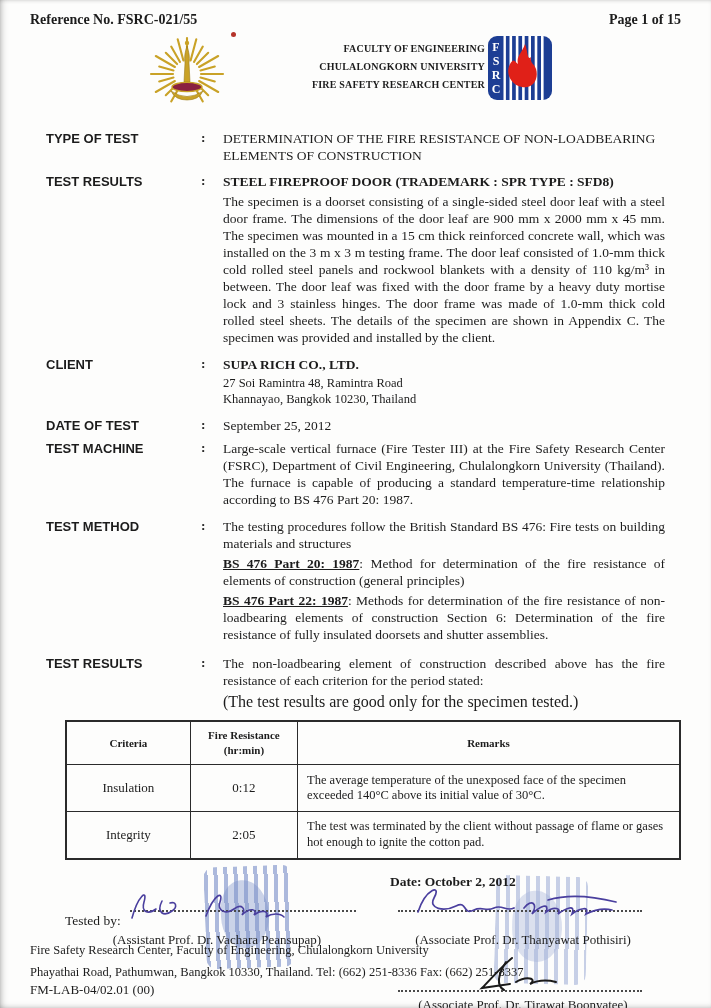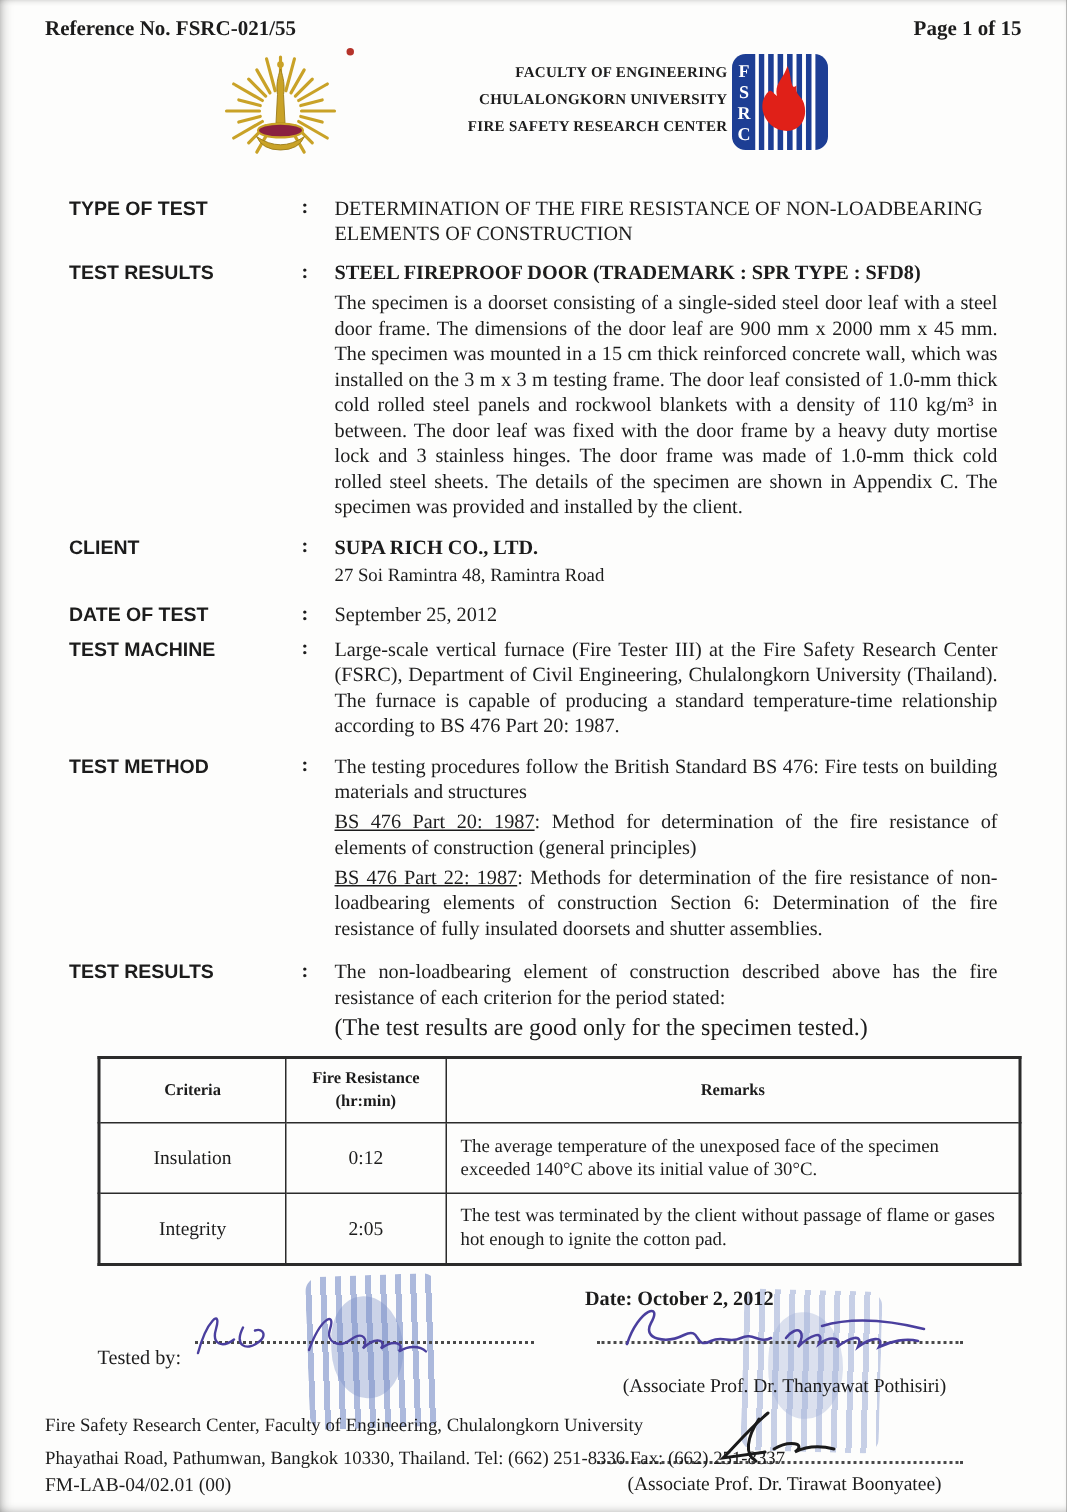--- a/index.html
+++ b/index.html
@@ -22,21 +22,21 @@
   
   .field { display:flex; padding:0 46px; }
   .flabel { width:155px; flex:none; font-family:"Liberation Sans", sans-serif; font-weight:bold; font-size:13px; padding-top:1px; }
   .fcolon { width:22px; flex:none; font-weight:bold; font-size:13.5px; }
   .fcontent { width:474px; font-size:13.5px; line-height:17px; }
   .just { text-align:justify; }
   .caps { text-transform:none; }
   .bold-serif { font-weight:bold; }
   .addr { font-size:12.5px; line-height:16px; margin-top:2px; }
   .method-block { margin-top:3px; }
-  .u { text-decoration:underline; }
+  .u { text-decoration:underline;font-weight:bold; }
   .note { font-size:16px; margin-top:4px; }
   
   .rtable { margin:10px 0 0 65px; border-collapse:collapse; width:616px; }
   .rtable td, .rtable th { border:1.5px solid #2b2b2b; }
   .rtable { border:2.5px solid #2b2b2b; }
   .rtable th { font-size:11px; line-height:15px; text-align:center; padding:6px 4px; font-family:"Liberation Serif", serif; }
   .rtable td { font-size:13px; }
   .c-crit { width:120px; text-align:center; }
   .c-fr   { width:102px; text-align:center; }
   .c-rem  { width:386px; font-size:12.5px !important; line-height:15.5px; padding:6px 9px; }
@@ -155,20 +155,21 @@
       <div class="just" style="margin-top:3px">The specimen is a doorset consisting of a single-sided steel door leaf with a steel door frame. The dimensions of the door leaf are 900 mm x 2000 mm x 45 mm. The specimen was mounted in a 15 cm thick reinforced concrete wall, which was installed on the 3 m x 3 m testing frame. The door leaf consisted of 1.0-mm thick cold rolled steel panels and rockwool blankets with a density of 110 kg/m³ in between. The door leaf was fixed with the door frame by a heavy duty mortise lock and 3 stainless hinges. The door frame was made of 1.0-mm thick cold rolled steel sheets. The details of the specimen are shown in Appendix C. The specimen was provided and installed by the client.</div>
     </div>
   </div>
 
   <div class="field" style="margin-top:10px">
     <div class="flabel">CLIENT</div>
     <div class="fcolon">:</div>
     <div class="fcontent">
       <div class="bold-serif">SUPA RICH CO., LTD.</div>
       <div class="addr">27 Soi Ramintra 48, Ramintra Road</div>
+      <div class="addr" style="margin-top:0">Khannayao, Bangkok 10230, Thailand</div>
     </div>
   </div>
 
   <div class="field" style="margin-top:10px">
     <div class="flabel">DATE OF TEST</div>
     <div class="fcolon">:</div>
     <div class="fcontent">September 25, 2012</div>
   </div>
 
   <div class="field" style="margin-top:6px">
@@ -232,20 +233,21 @@
     <div class="sig-date">Date: October 2, 2012</div>
 
     <div class="tested-by">Tested by:</div>
     <div class="dotline dl1"></div>
     <svg class="sigsvg s1" width="190" height="46" viewBox="0 0 190 46">
       <g fill="none" stroke="#4a3f9e" stroke-width="1.6" stroke-linecap="round">
         <path d="M14,38 C20,16 30,8 26,22 C23,32 30,35 38,29 M44,21 C38,33 46,37 54,31 C60,27 58,21 52,23"></path>
         <path d="M88,36 C96,14 106,10 102,22 C99,31 108,35 116,29 C124,23 128,29 124,35 C132,27 140,29 136,35 C144,29 152,31 148,37 C154,33 162,33 166,37"></path>
       </g>
     </svg>
+    <div class="sig-name n1">(Assistant Prof. Dr. Vachara Peansupap)</div>
 
     <div class="dotline dl2"></div>
     <svg class="sigsvg s2" width="250" height="48" viewBox="0 0 250 48">
       <g fill="none" stroke="#4a3f9e" stroke-width="1.7" stroke-linecap="round">
         <path d="M18,34 C26,10 42,6 34,20 C28,31 44,34 56,28 C68,22 62,38 74,32 C82,28 86,34 94,30 C102,26 106,34 114,30"></path>
         <path d="M124,30 C132,20 138,26 132,36 C140,28 150,24 146,34 C154,28 162,30 158,36 C166,30 176,26 172,36 C180,30 190,28 186,36 C194,32 204,30 212,32"></path>
         <path d="M148,22 C168,16 192,18 216,24"></path>
       </g>
     </svg>
     <div class="sig-name n2">(Associate Prof. Dr. Thanyawat Pothisiri)</div>

